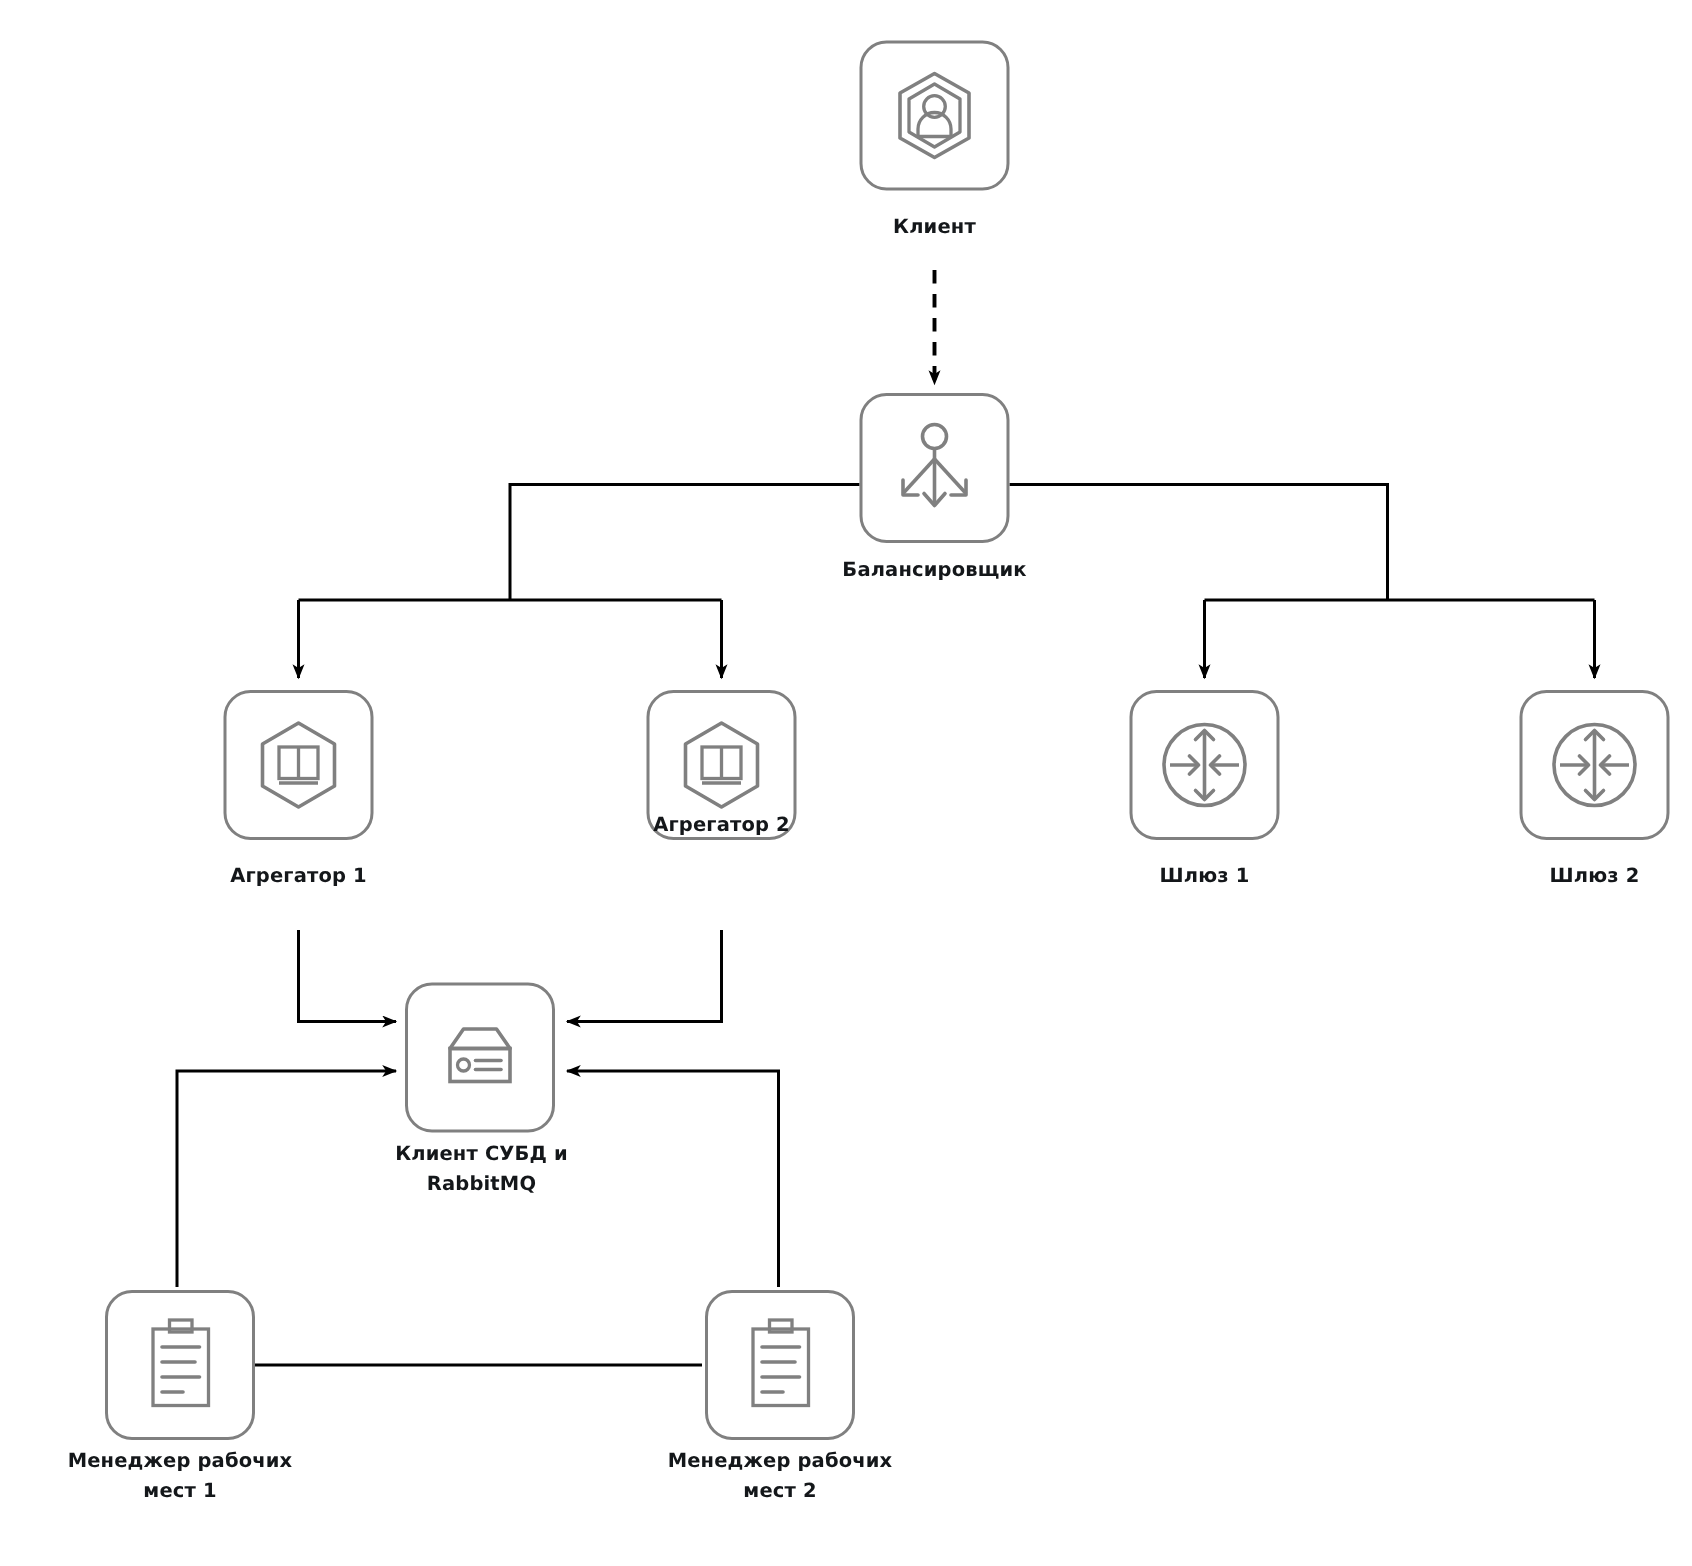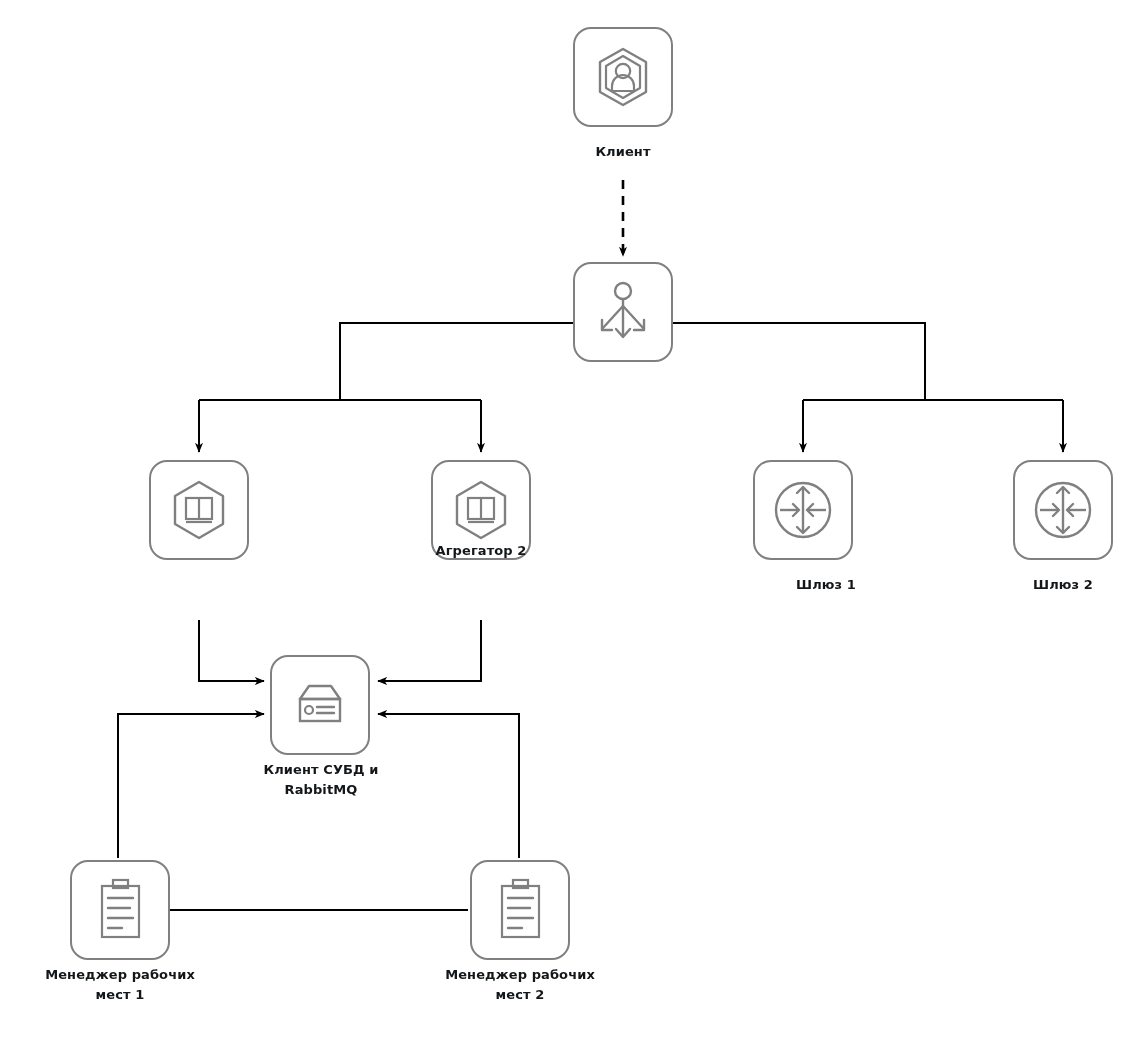--- a/index.html
+++ b/index.html
@@ -123,31 +123,33 @@
         <circle cx="31" cy="11" r="8" fill="none" stroke="#808080" stroke-width="2.4"></circle>
         <path d="M31,19 L31,56" fill="none" stroke="#808080" stroke-width="2.4"></path>
         <path d="M31,26 L10,49" fill="none" stroke="#808080" stroke-width="2.4"></path>
         <path d="M31,26 L52,49" fill="none" stroke="#808080" stroke-width="2.4"></path>
         <path d="M10,40 L10,50 L20,50" fill="none" stroke="#808080" stroke-width="2.4" stroke-linejoin="round" stroke-linecap="round"></path>
         <path d="M52,40 L52,50 L42,50" fill="none" stroke="#808080" stroke-width="2.4" stroke-linejoin="round" stroke-linecap="round"></path>
         <path d="M24,49 L31,57 L38,49" fill="none" stroke="#808080" stroke-width="2.4" stroke-linejoin="round" stroke-linecap="round"></path>
       </svg>
     </span>
   </div>
+  <div class="label mid" style="left:503px; top:371px;">Балансировщик</div>
 
   <div class="node" style="left:149px; top:460px;">
     <span>
       <svg width="64" height="62" viewBox="0 0 64 62">
         <polygon points="32,3 56,17 56,45 32,59 8,45 8,17" fill="none" stroke="#808080" stroke-width="2.4" stroke-linejoin="round"></polygon>
         <rect x="19" y="19" width="26" height="21" fill="none" stroke="#808080" stroke-width="2.2"></rect>
         <path d="M32,19 L32,40" fill="none" stroke="#808080" stroke-width="2.2"></path>
         <path d="M19,43 L45,43" fill="none" stroke="#808080" stroke-width="2.2"></path>
       </svg>
     </span>
   </div>
+  <div class="label narrow" style="left:99px; top:575px;">Агрегатор 1</div>
 
   <div class="node" style="left:431px; top:460px;">
     <span>
       <svg width="64" height="62" viewBox="0 0 64 62">
         <polygon points="32,3 56,17 56,45 32,59 8,45 8,17" fill="none" stroke="#808080" stroke-width="2.4" stroke-linejoin="round"></polygon>
         <rect x="19" y="19" width="26" height="21" fill="none" stroke="#808080" stroke-width="2.2"></rect>
         <path d="M32,19 L32,40" fill="none" stroke="#808080" stroke-width="2.2"></path>
         <path d="M19,43 L45,43" fill="none" stroke="#808080" stroke-width="2.2"></path>
       </svg>
     </span>
@@ -161,21 +163,21 @@
         <path d="M32,9 L32,55" fill="none" stroke="#808080" stroke-width="2.4"></path>
         <path d="M26,15 L32,9 L38,15" fill="none" stroke="#808080" stroke-width="2.4" stroke-linejoin="round" stroke-linecap="round"></path>
         <path d="M26,49 L32,55 L38,49" fill="none" stroke="#808080" stroke-width="2.4" stroke-linejoin="round" stroke-linecap="round"></path>
         <path d="M9,32 L28,32" fill="none" stroke="#808080" stroke-width="2.4"></path>
         <path d="M22,26 L28,32 L22,38" fill="none" stroke="#808080" stroke-width="2.4" stroke-linejoin="round" stroke-linecap="round"></path>
         <path d="M55,32 L36,32" fill="none" stroke="#808080" stroke-width="2.4"></path>
         <path d="M42,26 L36,32 L42,38" fill="none" stroke="#808080" stroke-width="2.4" stroke-linejoin="round" stroke-linecap="round"></path>
       </svg>
     </span>
   </div>
-  <div class="label narrow" style="left:726px; top:575px;">Шлюз 1</div>
+  <div class="label narrow" style="left:703px; top:575px;">Шлюз 1</div>
 
   <div class="node" style="left:1013px; top:460px;">
     <span>
       <svg width="64" height="64" viewBox="0 0 64 64">
         <circle cx="32" cy="32" r="27" fill="none" stroke="#808080" stroke-width="2.4"></circle>
         <path d="M32,9 L32,55" fill="none" stroke="#808080" stroke-width="2.4"></path>
         <path d="M26,15 L32,9 L38,15" fill="none" stroke="#808080" stroke-width="2.4" stroke-linejoin="round" stroke-linecap="round"></path>
         <path d="M26,49 L32,55 L38,49" fill="none" stroke="#808080" stroke-width="2.4" stroke-linejoin="round" stroke-linecap="round"></path>
         <path d="M9,32 L28,32" fill="none" stroke="#808080" stroke-width="2.4"></path>
         <path d="M22,26 L28,32 L22,38" fill="none" stroke="#808080" stroke-width="2.4" stroke-linejoin="round" stroke-linecap="round"></path>

